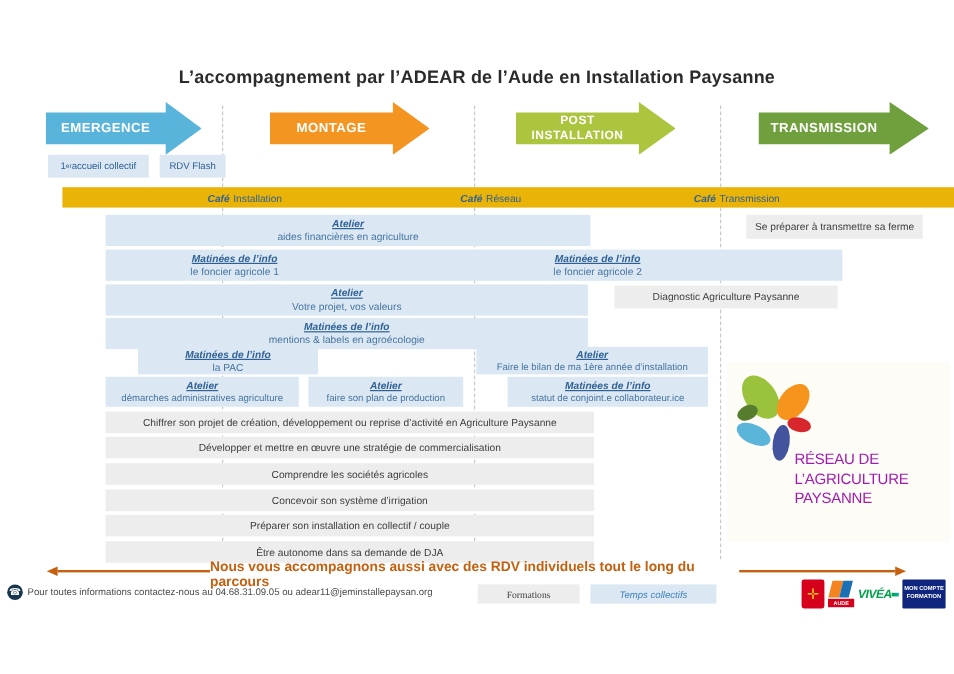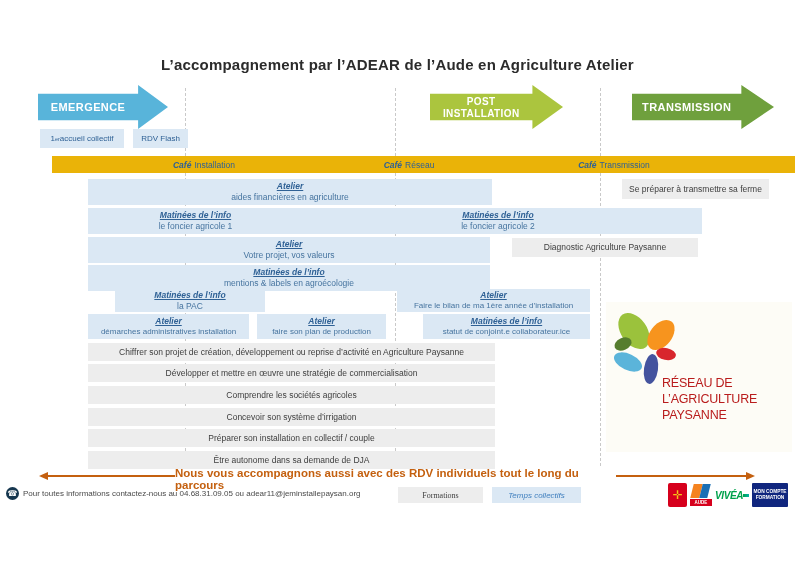--- a/index.html
+++ b/index.html
@@ -56,30 +56,30 @@
         border-top:4.5px solid transparent;border-bottom:4.5px solid transparent;
         border-left:9px solid #c4600f;}
 
   
   .contact{position:absolute;left:6px;top:487px;display:flex;align-items:center;z-index:2;}
   .phone-circle{width:13px;height:13px;border-radius:50%;background:#16374f;color:#fff;
         font-size:8px;display:flex;align-items:center;justify-content:center;margin-right:4px;}
   .contact .txt{font-size:8px;color:#4a4a4a;}
   .legend-gray{position:absolute;left:398px;top:487px;width:85px;height:16px;background:#ededed;
         color:#3d3d3d;font-size:8px;display:flex;align-items:center;justify-content:center;z-index:2;font-family:Liberation Serif, serif;}
-  .legend-blue{position:absolute;left:492px;top:487px;width:89px;height:16px;background:#dbe8f4;
+  .legend-blue{position:absolute;left:492px;top:487px;width:105px;height:16px;background:#dbe8f4;
         color:#3f7fbe;font-size:8px;font-style:italic;display:flex;align-items:center;
         justify-content:center;z-index:2;}
 
   
   .adear-panel{position:absolute;left:606px;top:302px;width:186px;height:150px;background:#fdfcf6;z-index:2;}
   .adear-flower{position:absolute;left:0px;top:2px;}
   .adear-title{position:absolute;left:56px;top:50px;font-size:19px;font-weight:bold;color:#1d1d1b;
         letter-spacing:-.3px;}
-  .adear-line{position:absolute;left:56px;font-size:12.5px;color:#b91c1c;letter-spacing:-.2px;}
+  .adear-line{position:absolute;left:56px;font-size:12.5px;color:#a21caf;letter-spacing:-.2px;}
 
   
   .partners{position:absolute;left:668px;top:483px;height:26px;display:flex;gap:3px;z-index:2;}
   .p-occ{width:19px;height:24px;background:#d6001c;border-radius:2px;display:flex;flex-direction:column;
         align-items:center;justify-content:center;color:#f5c518;font-size:12px;line-height:1;}
   .p-aude{width:22px;height:24px;background:#fff;position:relative;overflow:hidden;}
   .p-aude .shape-o{position:absolute;left:2px;top:1px;width:9px;height:14px;background:#f5831f;
         transform:skewX(-14deg);}
   .p-aude .shape-b{position:absolute;left:11px;top:1px;width:8px;height:14px;background:#1a6fb5;
         transform:skewX(-14deg);}
@@ -91,28 +91,31 @@
   .p-vivea .strip{width:32px;height:3px;background:linear-gradient(90deg,#00a14b,#00b3a4);margin-top:1px;}
   .p-mcf{width:36px;height:24px;background:#10267e;color:#fff;font-size:4.8px;font-weight:bold;
         display:flex;flex-direction:column;align-items:center;justify-content:center;line-height:1.35;
         text-align:center;white-space:pre-line;border-radius:1px;}
 </style>
 </head>
 <body>
 
 <div class="page">
 
-  <div class="title">L’accompagnement par l’ADEAR de l’Aude en Agriculture Atelier</div>
+  <div class="title">L’accompagnement par l’ADEAR de l’Aude en Installation Paysanne</div>
 
   <div class="vline" style="left:185px"></div>
   <div class="vline" style="left:395px"></div>
   <div class="vline" style="left:600px"></div>
 
   <div class="arrow" style="left: 38px; width: 130px; background: rgb(88, 180, 218);">
     <span class="lbl">EMERGENCE</span>
+  </div>
+  <div class="arrow" style="left: 225px; width: 133px; background: rgb(244, 148, 33);">
+    <span class="lbl">MONTAGE</span>
   </div>
   <div class="arrow small" style="left: 430px; width: 133px; background: rgb(171, 197, 62);">
     <span class="lbl">POST
 INSTALLATION</span>
   </div>
   <div class="arrow" style="left: 632px; width: 142px; background: rgb(111, 160, 61);">
     <span class="lbl">TRANSMISSION</span>
   </div>
 
   <div class="mini" style="left:40px;top:129px;width:84px;height:19px">
@@ -168,21 +171,21 @@
     <span class="txt">la PAC</span>
   </div>
 
   <div class="bar blue" style="left:397px;top:289px;width:193px;height:23px">
     <span class="lbl">Atelier</span>
     <span class="txt" style="font-size:8px">Faire le bilan de ma 1ère année d’installation</span>
   </div>
 
   <div class="bar blue" style="left:88px;top:314px;width:161px;height:25px">
     <span class="lbl">Atelier</span>
-    <span class="txt" style="font-size:8px">démarches administratives installation</span>
+    <span class="txt" style="font-size:8px">démarches administratives agriculture</span>
   </div>
 
   <div class="bar blue" style="left:257px;top:314px;width:129px;height:25px">
     <span class="lbl">Atelier</span>
     <span class="txt" style="font-size:8px">faire son plan de production</span>
   </div>
 
   <div class="bar blue" style="left:423px;top:314px;width:167px;height:25px">
     <span class="lbl">Matinées de l’info</span>
     <span class="txt" style="font-size:8px">statut de conjoint.e collaborateur.ice</span>

